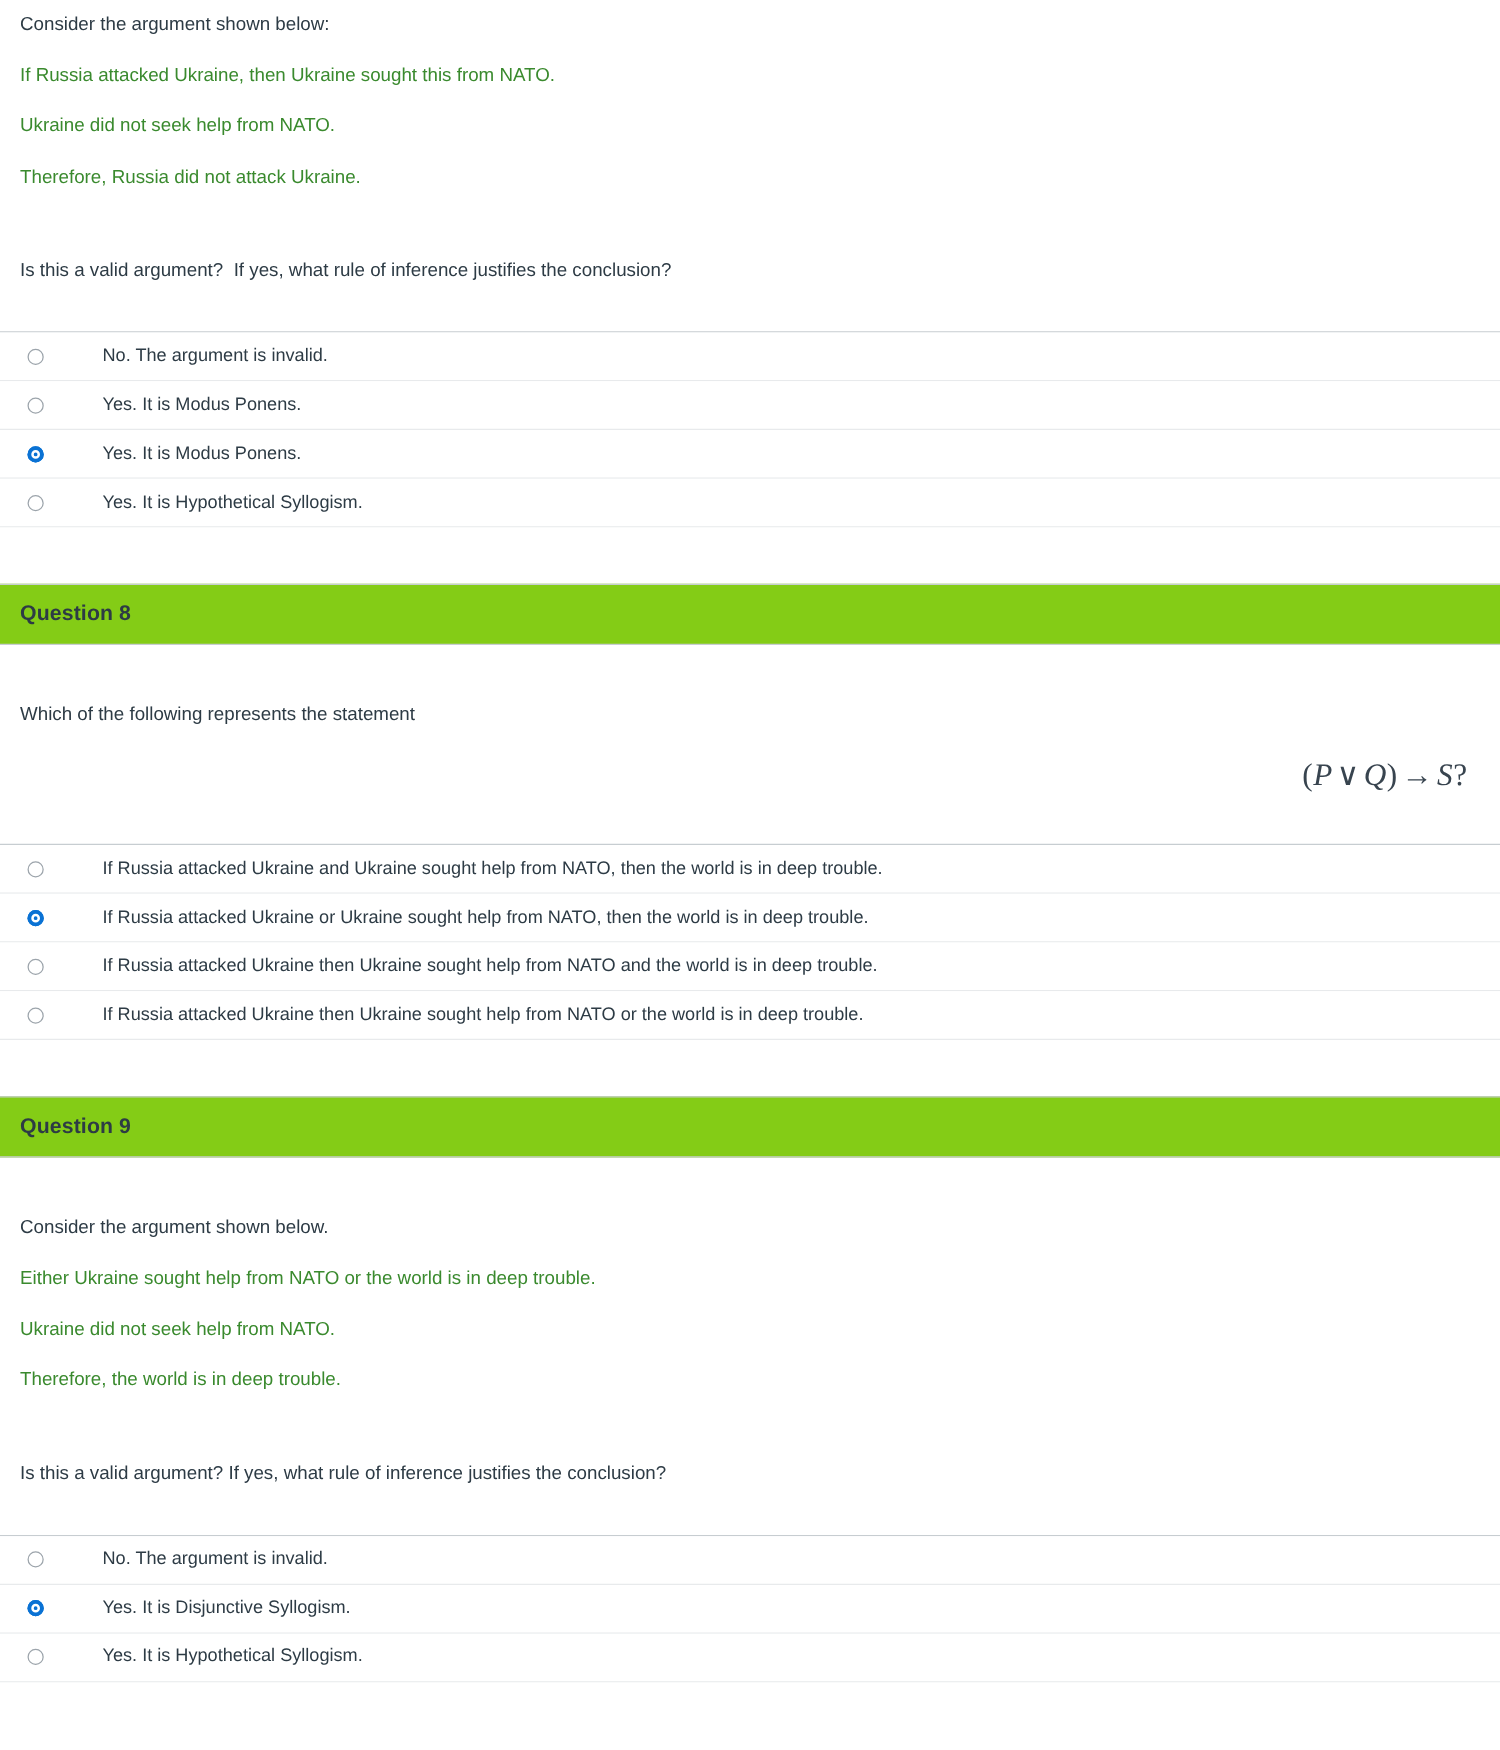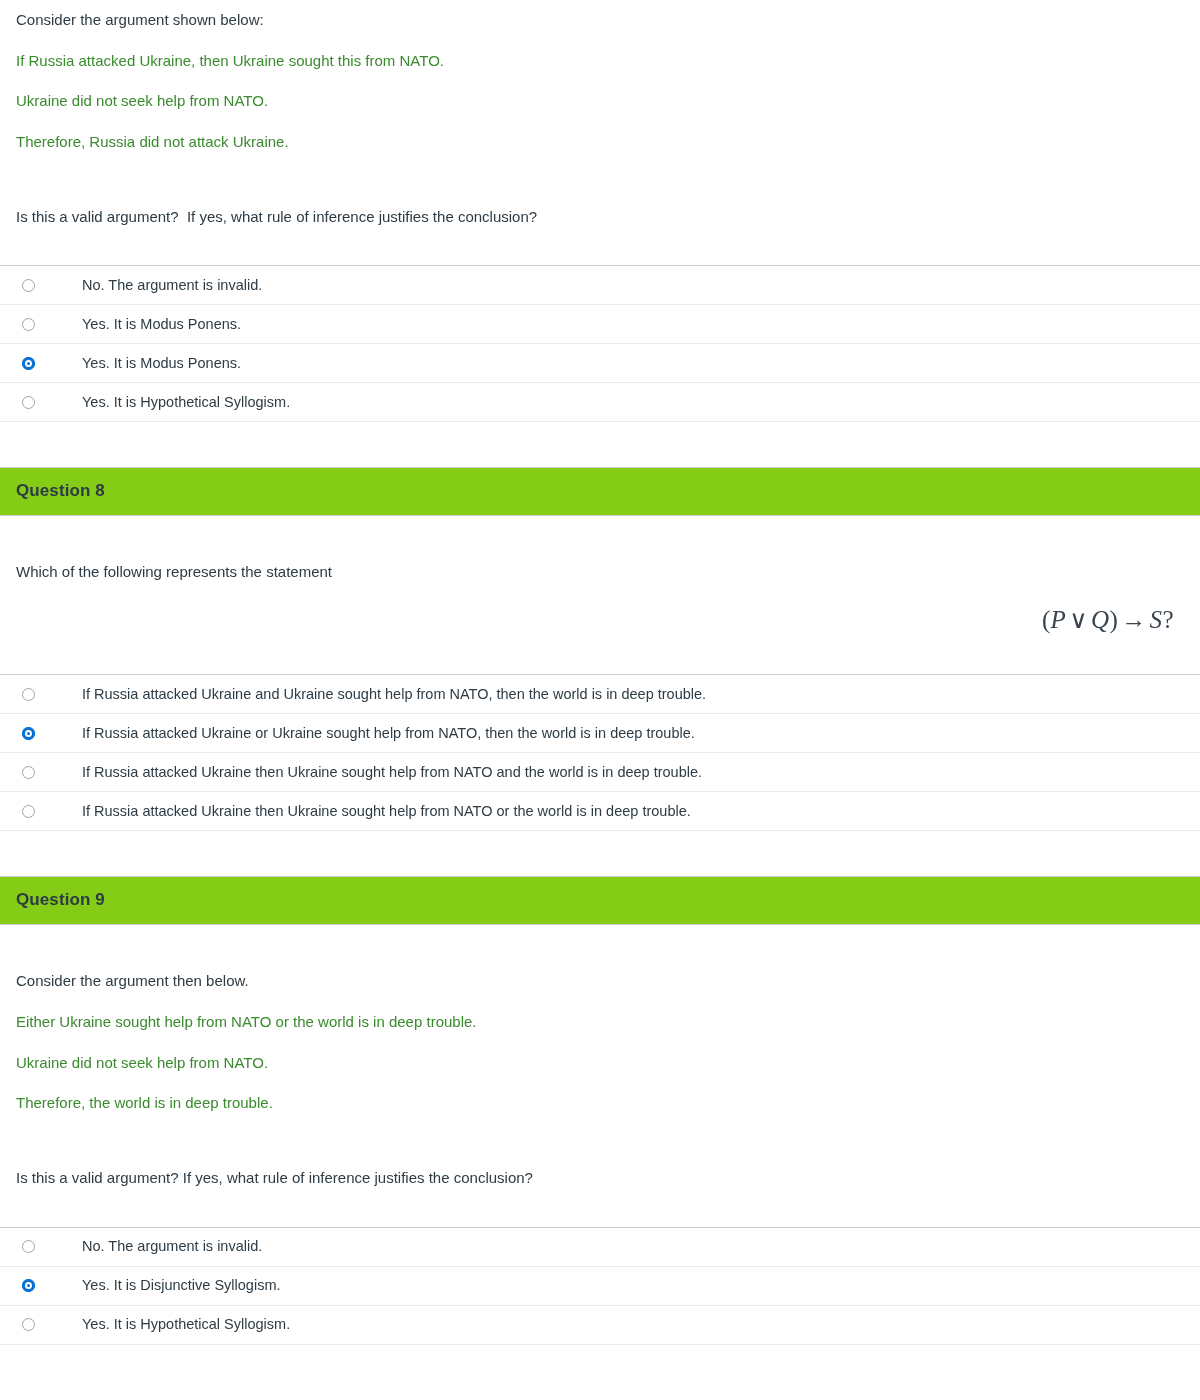--- a/index.html
+++ b/index.html
@@ -210,21 +210,21 @@
   </div>
 
   <div class="q-gap"></div>
 
   <div>
     <div class="q-header">
       <h2>Question 9</h2>
     </div>
 
     <div class="q-body q-content-pad">
-      <p class="para">Consider the argument then below.</p>
+      <p class="para">Consider the argument shown below.</p>
       <p class="para green">Either Ukraine sought help from NATO or the world is in deep trouble.</p>
       <p class="para green">Ukraine did not seek help from NATO.</p>
       <p class="para green">Therefore, the world is in deep trouble.</p>
       <div class="spacer-lg"></div>
       <p class="para">Is this a valid argument? If yes, what rule of inference justifies the conclusion?</p>
       <div class="spacer-md"></div>
     </div>
 
     <div class="answers">
       <div class="answer">

